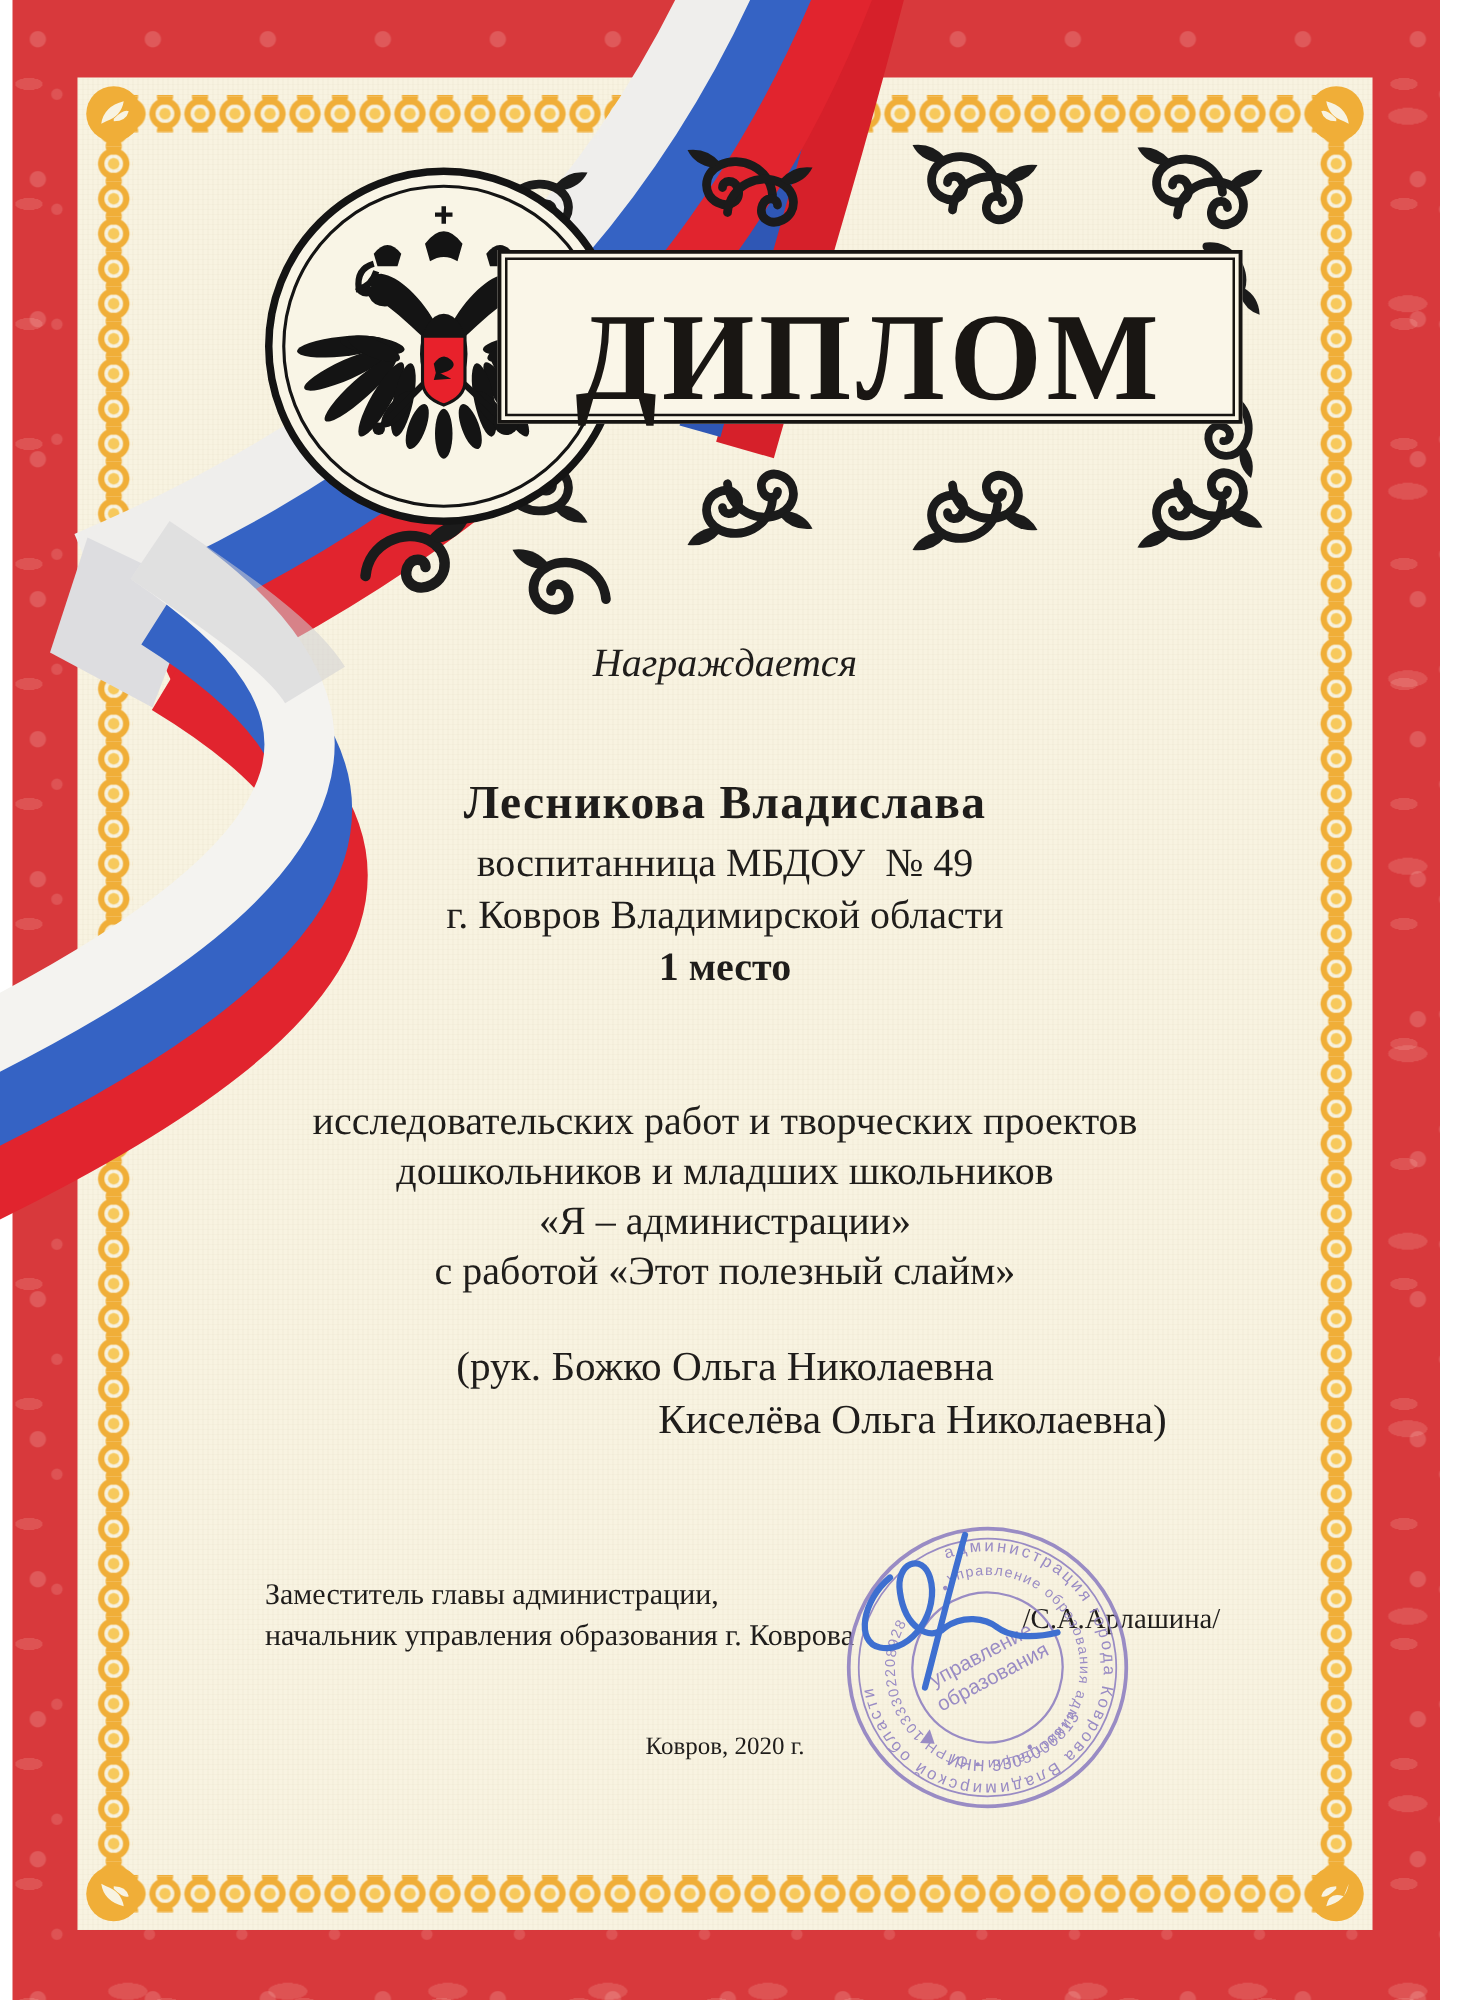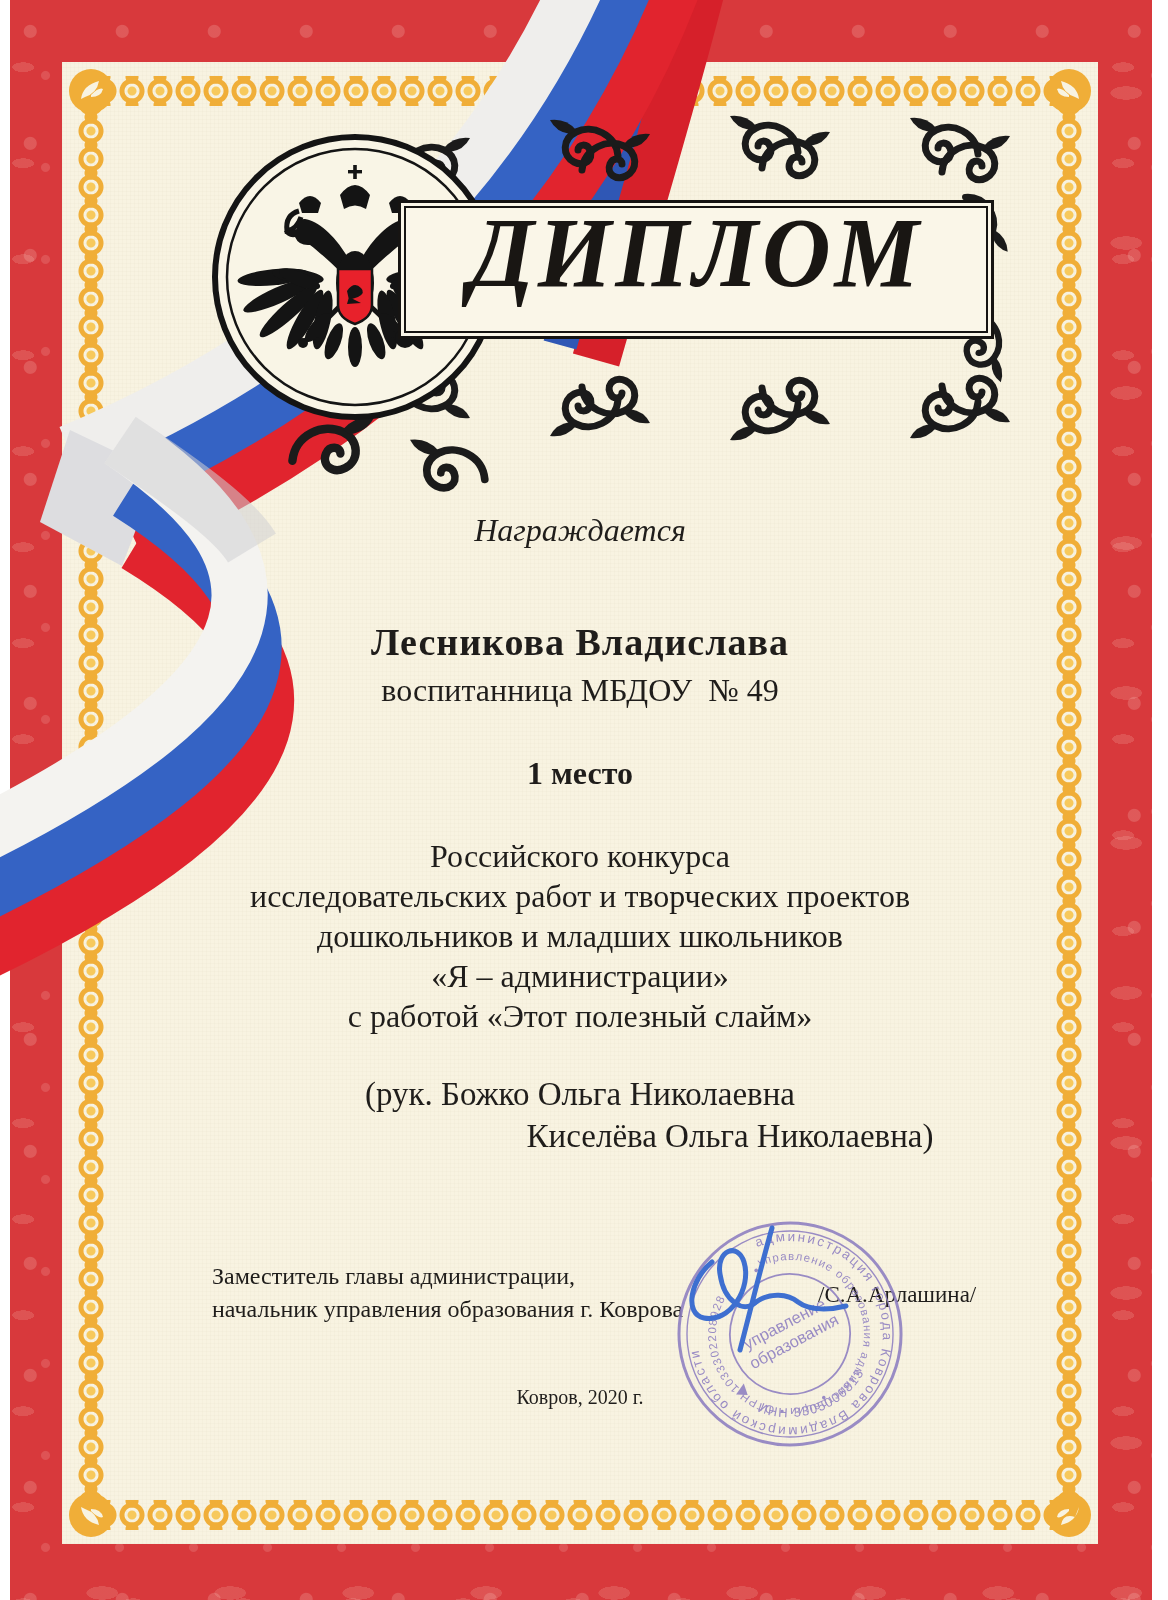--- a/index.html
+++ b/index.html
@@ -30,21 +30,21 @@
   .gs-left{left:76px;top:76px;width:30px;height:1454px;}
   .gs-right{left:1054px;top:76px;width:30px;height:1454px;}
   .gold-corner{position:absolute;width:44px;height:44px;border-radius:50%;background:#f0ae38;}
   .gc-tl{left:69px;top:69px;} .gc-tr{left:1047px;top:69px;}
   .gc-bl{left:69px;top:1493px;} .gc-br{left:1047px;top:1493px;}
   .gold-corner svg{position:absolute;left:0;top:0;}
   
   .title-frame{position:absolute;left:398px;top:200px;width:590px;height:133px;
     background:#faf6e8;border:3px solid #161412;
     box-shadow:inset 0 0 0 3px #faf6e8, inset 0 0 0 5px #161412;
-    display:flex;align-items:flex-start;justify-content:center;font-style:italic;}
+    display:flex;align-items:flex-end;justify-content:center;}
   .title-frame .t{font-weight:bold;font-size:100px;letter-spacing:4px;line-height:1;
     transform:scaleX(.95);color:#191613;}
   
   .col{position:absolute;left:100px;width:960px;text-align:center;}
   .awarded{top:512px;font-style:italic;font-size:32px;}
   .recipient{top:620px;font-weight:bold;font-size:38px;letter-spacing:1px;}
   .line{position:absolute;left:100px;width:960px;text-align:center;font-size:32px;white-space:pre-wrap;}
   .bold{font-weight:bold;}
   .sup1{top:1076px;font-size:33px;}
   .sup2{top:1118px;font-size:33px;padding-left:150px;}
@@ -189,22 +189,22 @@
   </svg>
 
   <div class="title-frame">
     <div class="t">ДИПЛОМ</div>
   </div>
 
   <div class="col awarded abs">Награждается</div>
   <div class="col recipient abs">Лесникова Владислава</div>
 
   <div class="line" style="top:672px">воспитанница МБДОУ  № 49</div>
+  <div class="line" style="top:713px">г. Ковров Владимирской области</div>
   <div class="line bold" style="top:755px">1 место</div>
-  <div class="line" style="top:838px">Российского конкурса</div>
   <div class="line" style="top:878px">исследовательских работ и творческих проектов</div>
   <div class="line" style="top:918px">дошкольников и младших школьников</div>
   <div class="line" style="top:958px">«Я – администрации»</div>
   <div class="line" style="top:998px">с работой «Этот полезный слайм»</div>
 
   <div class="line sup1">(рук. Божко Ольга Николаевна</div>
   <div class="line sup2">Киселёва Ольга Николаевна)</div>
 
   <div class="sig-block">
     <div>Заместитель главы администрации,</div>

